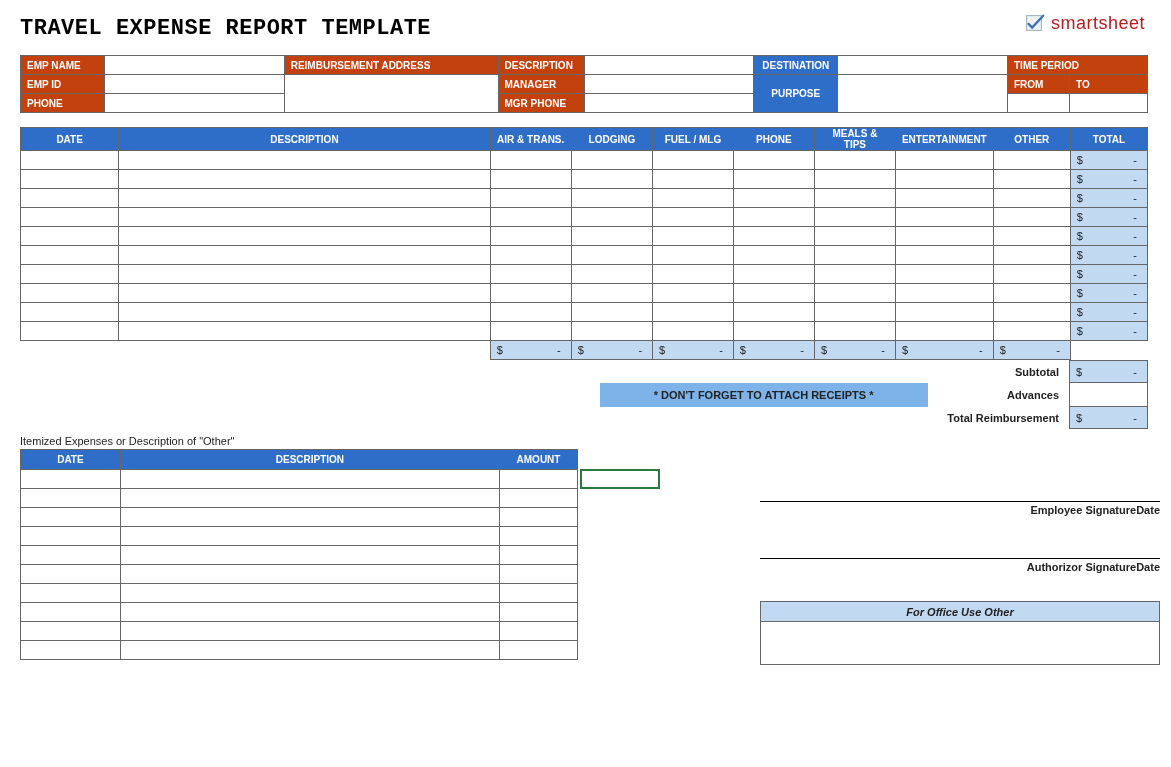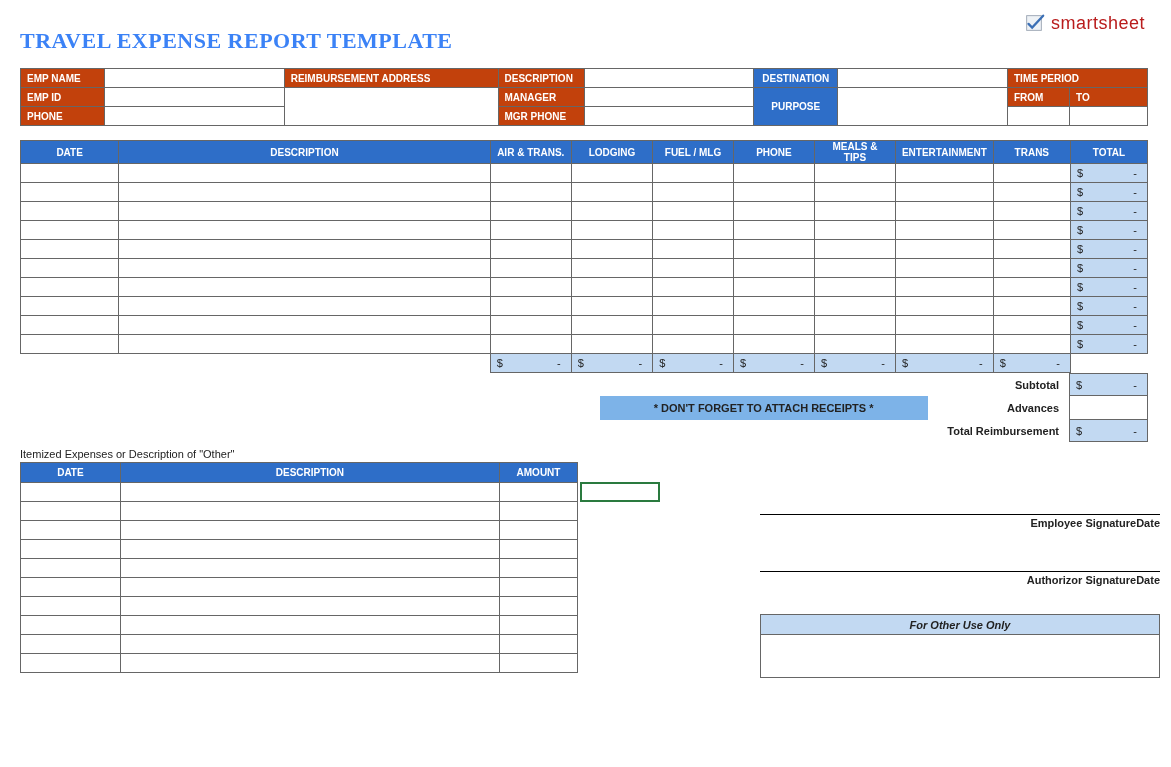--- a/index.html
+++ b/index.html
@@ -6,26 +6,26 @@
   body {
     margin: 0;
     padding: 16px 20px;
     font-family: Arial, Helvetica, sans-serif;
     font-size: 11px;
     color: #222;
     background: #fff;
     width: 1171px;
   }
   .page-title {
-    font-family: Liberation Serif, serif;
+    font-family: Liberation Mono, monospace;
     font-size: 22px;
     font-weight: 700;
-    color: #3b82f6;
+    color: #000000;
     letter-spacing: 0.5px;
-    margin: 12px 0 14px 0;
+    margin: 0 0 14px 0;
   }
   .logo {
     position: absolute;
     top: 12px;
     right: 26px;
     display: flex;
     align-items: center;
     gap: 6px;
     color: #444;
   }
@@ -203,21 +203,21 @@
   <tbody>
       <tr>
     <th>DATE</th>
     <th>DESCRIPTION</th>
     <th>AIR &amp; TRANS.</th>
     <th>LODGING</th>
     <th>FUEL / MLG</th>
     <th>PHONE</th>
     <th>MEALS &amp; TIPS</th>
     <th>ENTERTAINMENT</th>
-    <th>TRANS</th>
+    <th>OTHER</th>
     <th>TOTAL</th>
   </tr>
 
   </tbody>
     <tbody id="expense-rows">
       <tr>
         <td></td>
         <td></td>
         <td></td>
         <td></td>
@@ -520,17 +520,17 @@
       </div>
     </div>
     <div class="sig-block" style="margin-top:42px;">
       <div class="sig-line" style="width:400px"></div>
       <div class="sig-row">
         <span>Authorizor Signature</span>
         <span>Date</span>
       </div>
     </div>
     <div class="office-box">
-      <div class="office-hdr">For Other Use Only</div>
+      <div class="office-hdr">For Office Use Other</div>
       <div class="office-body"></div>
     </div>
   </div>
 </div>
 
 </body></html>

